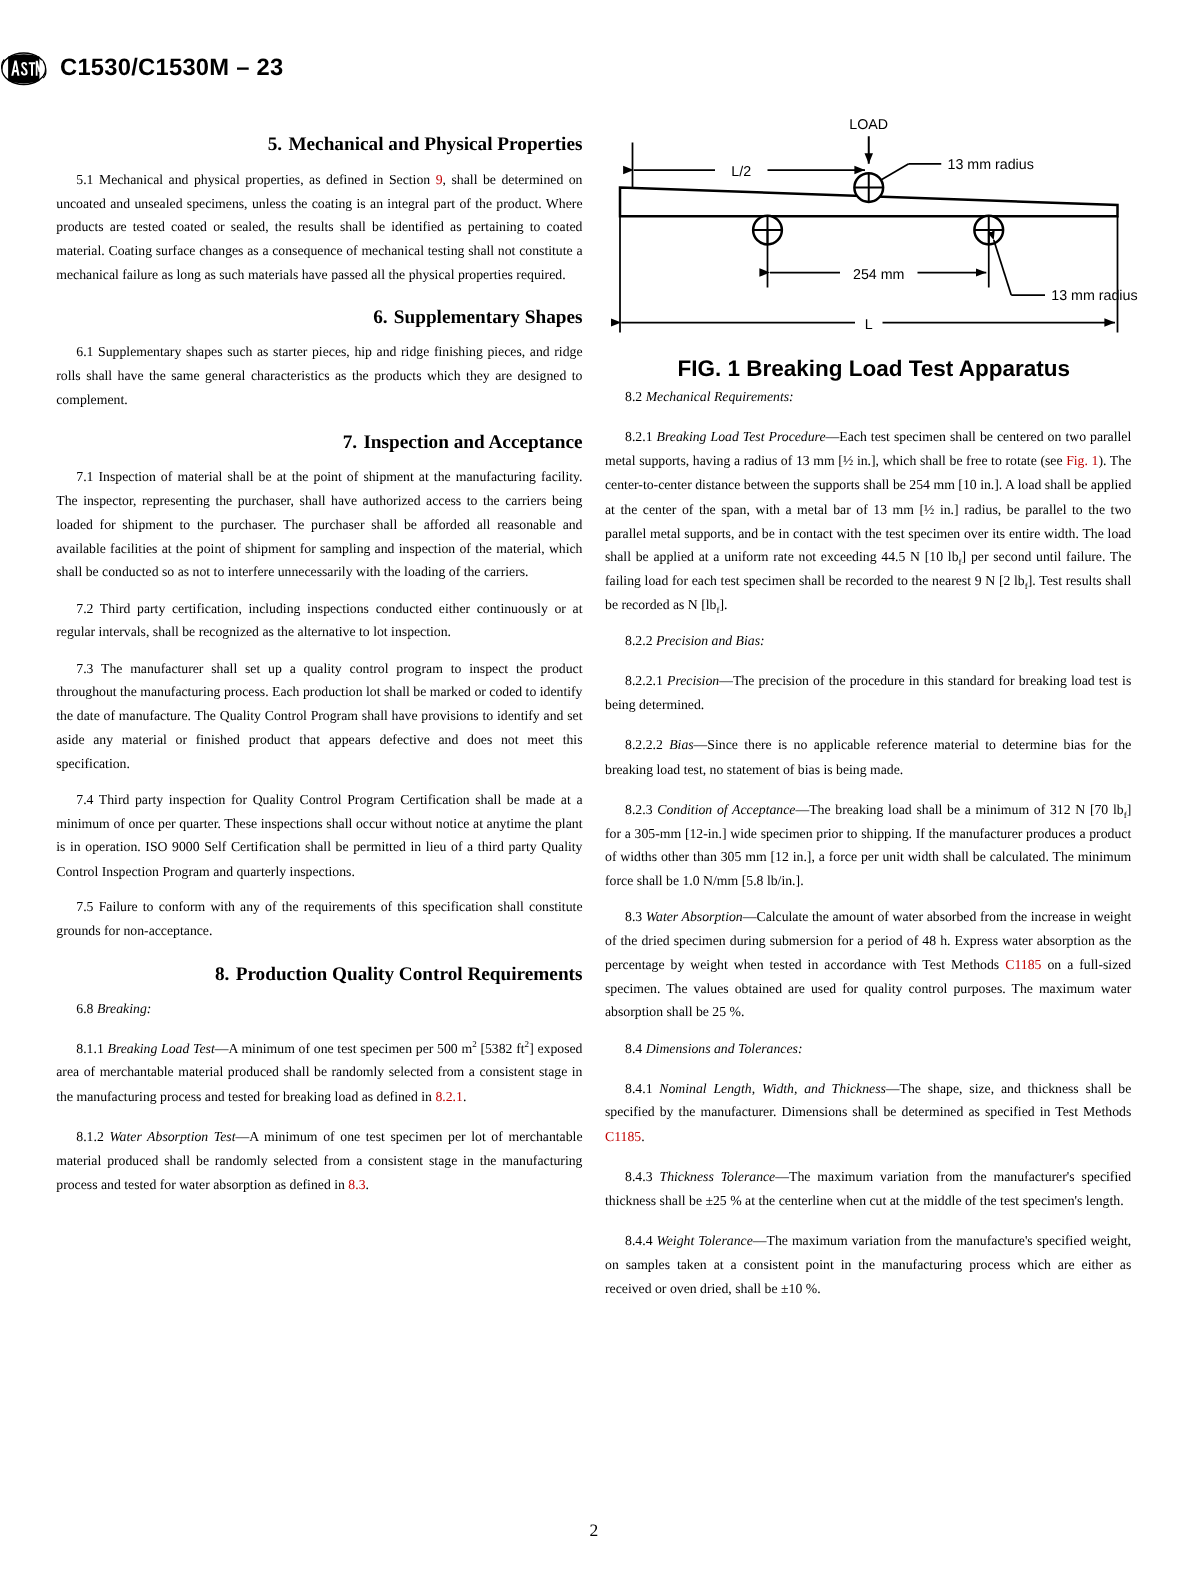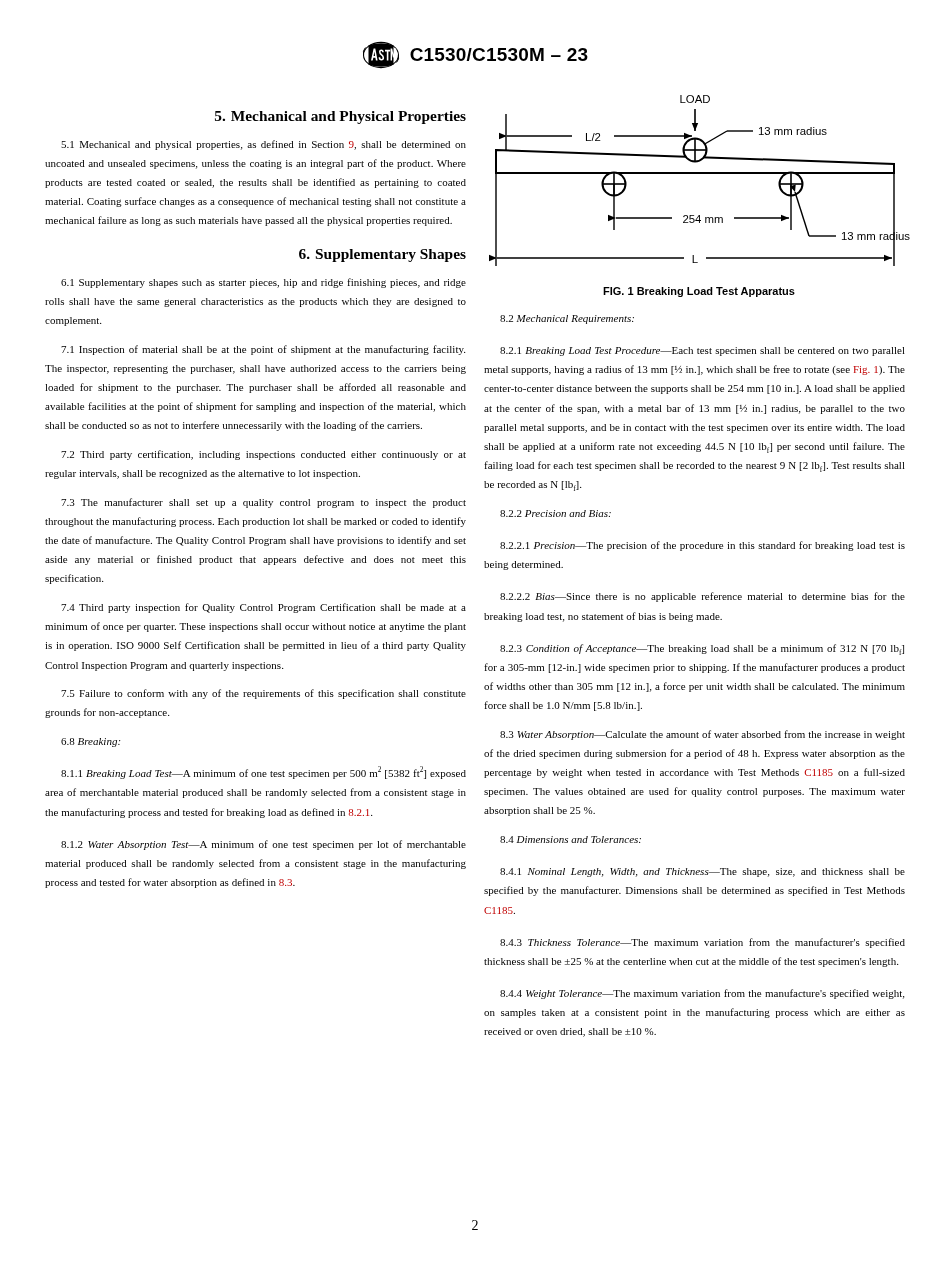--- a/index.html
+++ b/index.html
@@ -21,21 +21,20 @@
   }
 
   
   .header {
     position: absolute;
     top: 40px;
     left: 0;
     width: 950px;
     display: flex;
     align-items: center;
-    justify-content: center;
     gap: 10px;
   }
   .astm-logo {
     display: block;
   }
   .doc-title {
     font-family: "Liberation Sans", "DejaVu Sans", sans-serif;
     font-weight: bold;
     font-size: 19px;
     letter-spacing: 0.2px;
@@ -99,21 +98,21 @@
     top: 88px;
     left: 484px;
     width: 430px;
   }
   .figure svg { display: block; }
   .fig-caption {
     margin-top: 5px;
     text-align: center;
     font-family: "Liberation Sans", "DejaVu Sans", sans-serif;
     font-weight: bold;
-    font-size: 11px;
+    font-size: 18px;
   }
   .fig-label {
     font-family: "Liberation Sans", "DejaVu Sans", sans-serif;
     font-size: 11.4px;
     fill: #000;
   }
 
   
   .page-number {
     position: absolute;
@@ -154,27 +153,29 @@
 
 
     <h2 class="sec"><span class="num">5.</span><span>Mechanical and Physical Properties</span></h2>
 
     <p class="indent para"><span>5.1  Mechanical and physical properties, as defined in Section </span><span class="ref">9</span><span>, shall be determined on uncoated and unsealed specimens, unless the coating is an integral part of the product. Where products are tested coated or sealed, the results shall be identified as pertaining to coated material. Coating surface changes as a consequence of mechanical testing shall not constitute a mechanical failure as long as such materials have passed all the physical properties required.</span></p>
 
     <h2 class="sec"><span class="num">6.</span><span>Supplementary Shapes</span></h2>
 
     <p class="indent para">6.1  Supplementary shapes such as starter pieces, hip and ridge finishing pieces, and ridge rolls shall have the same general characteristics as the products which they are designed to complement.</p>
 
+    <h2 class="sec"><span class="num">7.</span><span>Inspection and Acceptance</span></h2>
 
     <p class="indent para">7.1  Inspection of material shall be at the point of shipment at the manufacturing facility. The inspector, representing the purchaser, shall have authorized access to the carriers being loaded for shipment to the purchaser. The purchaser shall be afforded all reasonable and available facilities at the point of shipment for sampling and inspection of the material, which shall be conducted so as not to interfere unnecessarily with the loading of the carriers.</p>
     <p class="indent para">7.2  Third party certification, including inspections conducted either continuously or at regular intervals, shall be recognized as the alternative to lot inspection.</p>
     <p class="indent para">7.3  The manufacturer shall set up a quality control program to inspect the product throughout the manufacturing process. Each production lot shall be marked or coded to identify the date of manufacture. The Quality Control Program shall have provisions to identify and set aside any material or finished product that appears defective and does not meet this specification.</p>
     <p class="indent para">7.4  Third party inspection for Quality Control Program Certification shall be made at a minimum of once per quarter. These inspections shall occur without notice at anytime the plant is in operation. ISO 9000 Self Certification shall be permitted in lieu of a third party Quality Control Inspection Program and quarterly inspections.</p>
     <p class="indent para">7.5  Failure to conform with any of the requirements of this specification shall constitute grounds for non-acceptance.</p>
 
+    <h2 class="sec"><span class="num">8.</span><span>Production Quality Control Requirements</span></h2>
 
     <p class="indent para"><span>6.8  </span><span class="it">Breaking:</span></p>
 
     <p class="indent tight"><span>8.1.1  </span><span class="it">Breaking Load Test</span><span>—A minimum of one test specimen per 500 m</span><sup>2</sup><span> [5382 ft</span><sup>2</sup><span>] exposed area of merchantable material produced shall be randomly selected from a consistent stage in the manufacturing process and tested for breaking load as defined in </span><span class="ref">8.2.1</span><span>.</span></p>
 
     <p class="indent tight"><span>8.1.2  </span><span class="it">Water Absorption Test</span><span>—A minimum of one test specimen per lot of merchantable material produced shall be randomly selected from a consistent stage in the manufacturing process and tested for water absorption as defined in </span><span class="ref">8.3</span><span>.</span></p>
   </div>
 
   <div class="figure">
     <svg width="430" height="192" viewBox="0 0 430 192">

